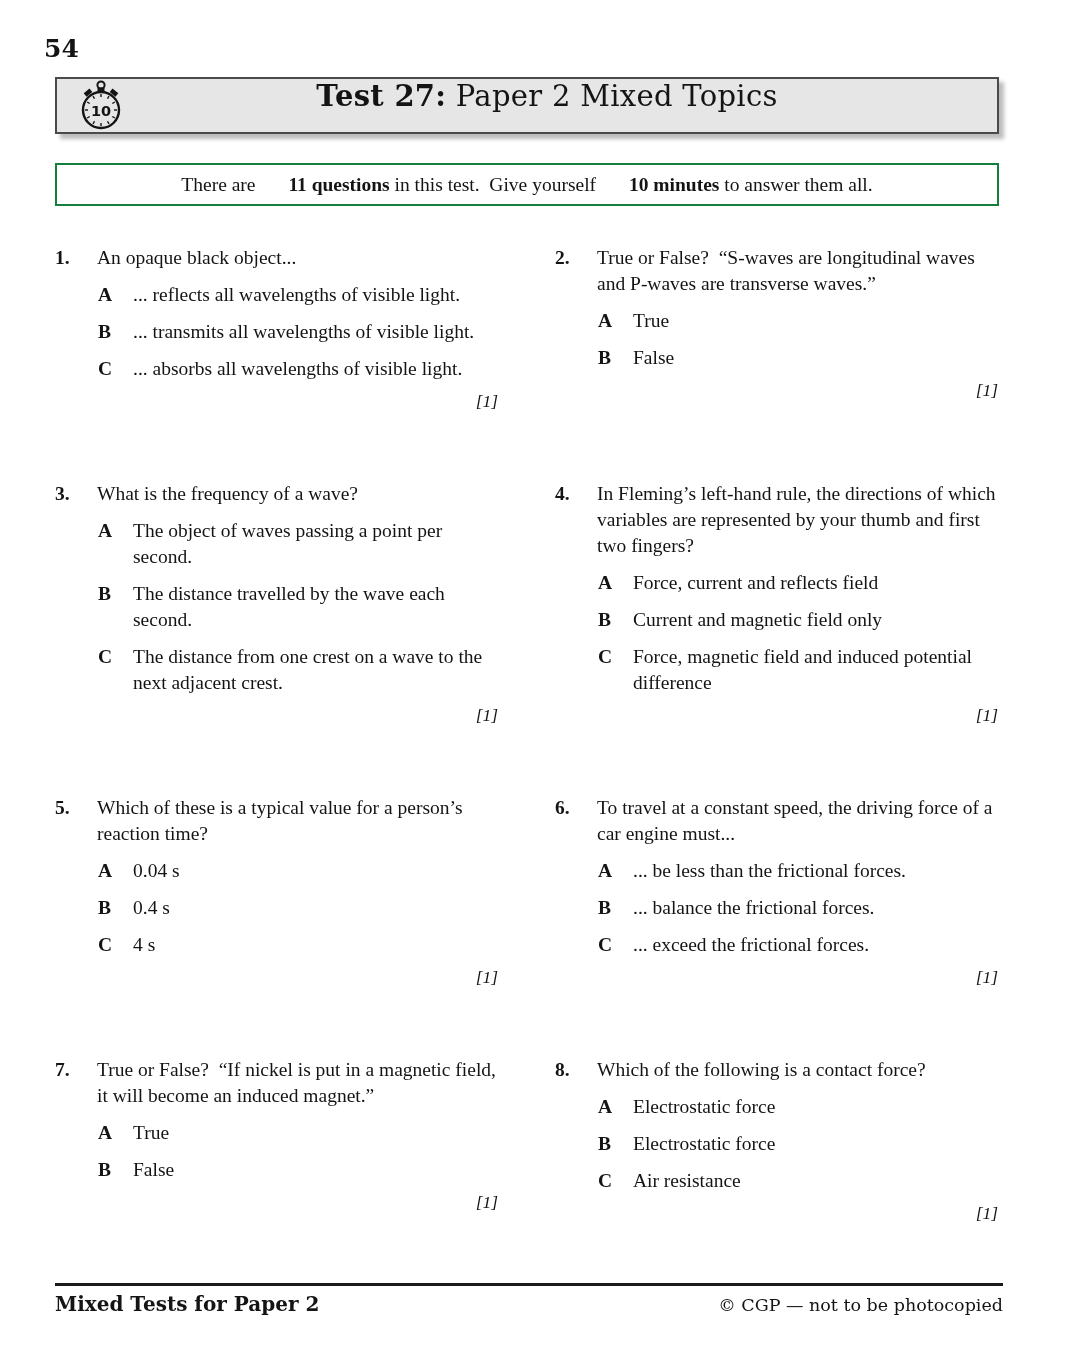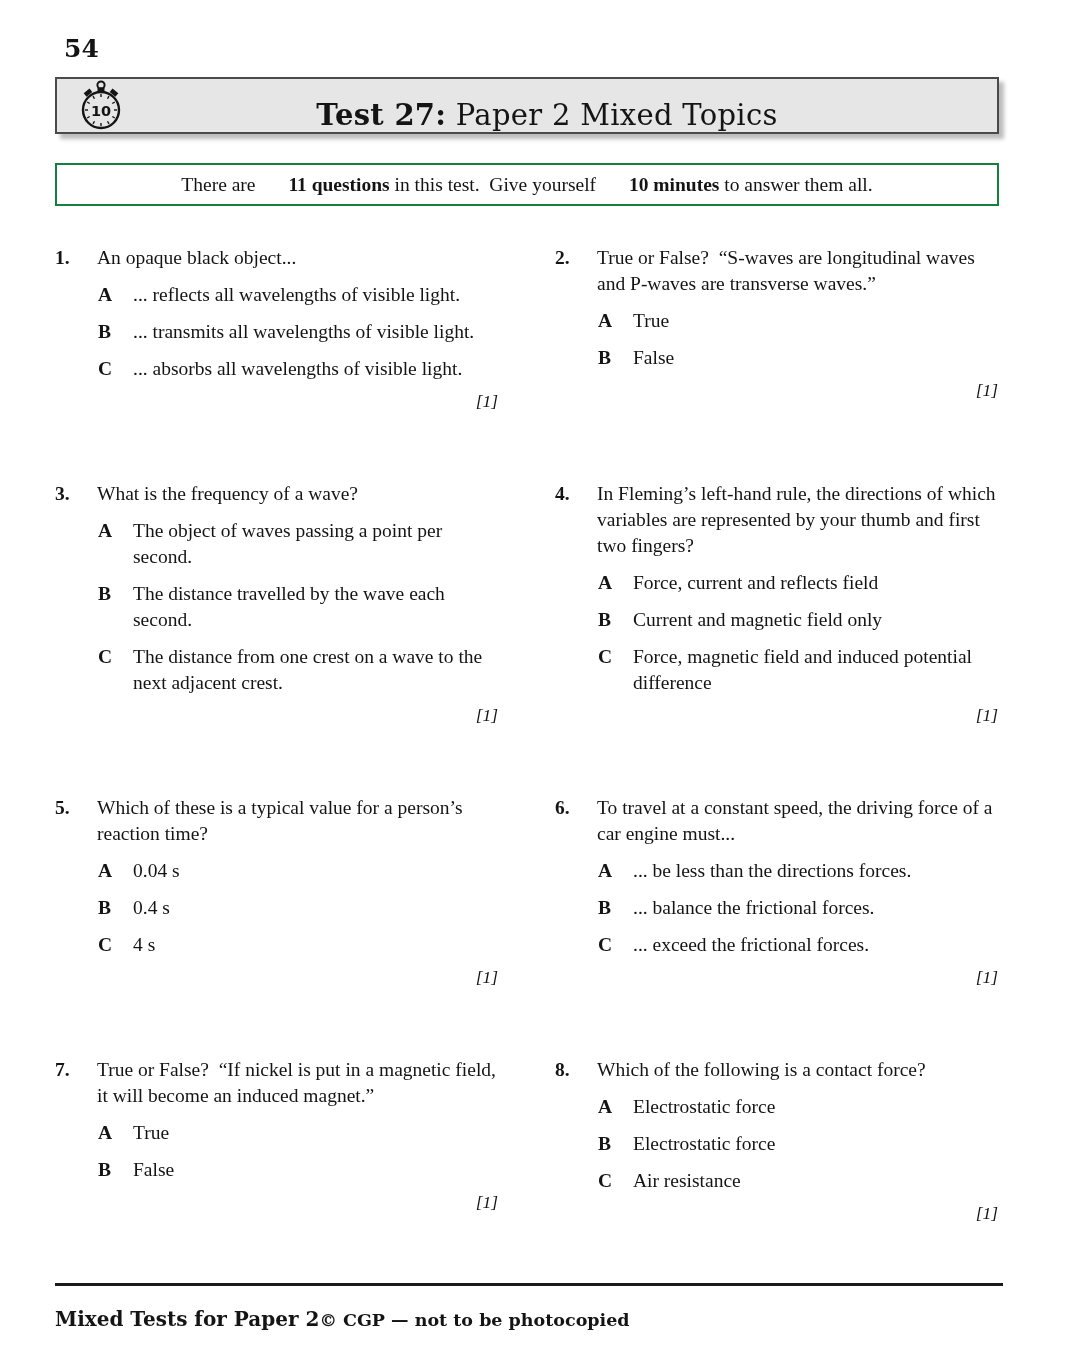--- a/index.html
+++ b/index.html
@@ -3,27 +3,27 @@
 <meta charset="utf-8">
 <style>
   * { margin:0; padding:0; box-sizing:border-box; }
   html,body { background:#ffffff; }
   .page {
     position:relative; width:1066px; height:1360px; background:#ffffff;
     font-family:"Liberation Serif", serif; color:#141414; overflow:hidden;
   }
   .page-number {
     position:absolute; left:44px; top:34px;
-    font-family:"DejaVu Serif", serif; font-size:25px; font-weight:600;margin-left:20px;
+    font-family:"DejaVu Serif", serif; font-size:25px; font-weight:600;
   }
   .banner {
     position:absolute; left:55px; top:77px; width:944px; height:57px;
     background:#e6e6e6; border:2px solid #4a4a4a;
     box-shadow:5px 5px 4px #bdbdbd;
-    display:flex; align-items:flex-end;
+    display:flex; align-items:flex-start;
   }
   .banner-icon { position:absolute; left:20px; top:50%; transform:translateY(-50%); line-height:0; }
   .banner-title {
     width:100%; text-align:center;
     font-family:"DejaVu Serif", serif; font-size:29px; letter-spacing:0.3px;
     font-weight:500;
   }
   .title-bold { font-weight:800;margin-left:40px; }
   .instruction {
     position:absolute; left:55px; top:163px; width:944px; height:43px;
@@ -49,26 +49,25 @@
   .opt-letter { font-weight:bold; }
   .marks {
     text-align:right; margin-top:9px;
     font-style:italic; font-size:17.5px;
   }
   .footer-rule {
     position:absolute; left:55px; top:1283px; width:948px; height:3px; background:#1a1a1a;
   }
   .footer {
     position:absolute; left:55px; top:1292px; width:948px;
-    display:flex; align-items:baseline;
+    display:flex; justify-content:space-between; align-items:baseline;
     font-family:"DejaVu Serif", serif;
-    margin-top:15px;
   }
   .footer-left { font-weight:bold; font-size:20px; }
-  .footer-right { font-size:17.5px; font-weight:700; }
+  .footer-right { font-size:17.5px; font-weight:400; }
   .stopwatch-num {
     font-family:"DejaVu Sans", sans-serif; font-weight:bold;
   }
 </style>
 </head>
 <body>
 
 <div class="page">
 
   <div class="page-number">54</div>
@@ -205,21 +204,21 @@
       <div class="marks">[1]</div>
     </div>
 
     <div class="q">
       <div class="q-head">
         <span class="q-num">6.</span>
         <span class="q-text">To travel at a constant speed, the driving force of a car engine must...</span>
       </div>
       <div class="opt">
         <span class="opt-letter">A</span>
-        <span class="opt-text">... be less than the directions forces.</span>
+        <span class="opt-text">... be less than the frictional forces.</span>
       </div>
       <div class="opt">
         <span class="opt-letter">B</span>
         <span class="opt-text">... balance the frictional forces.</span>
       </div>
       <div class="opt">
         <span class="opt-letter">C</span>
         <span class="opt-text">... exceed the frictional forces.</span>
       </div>
       <div class="marks">[1]</div>

